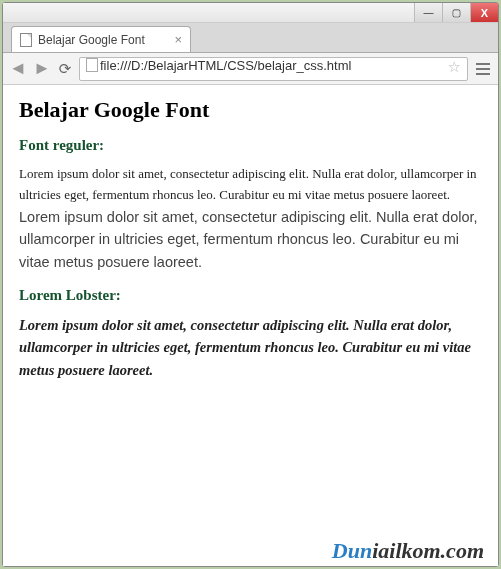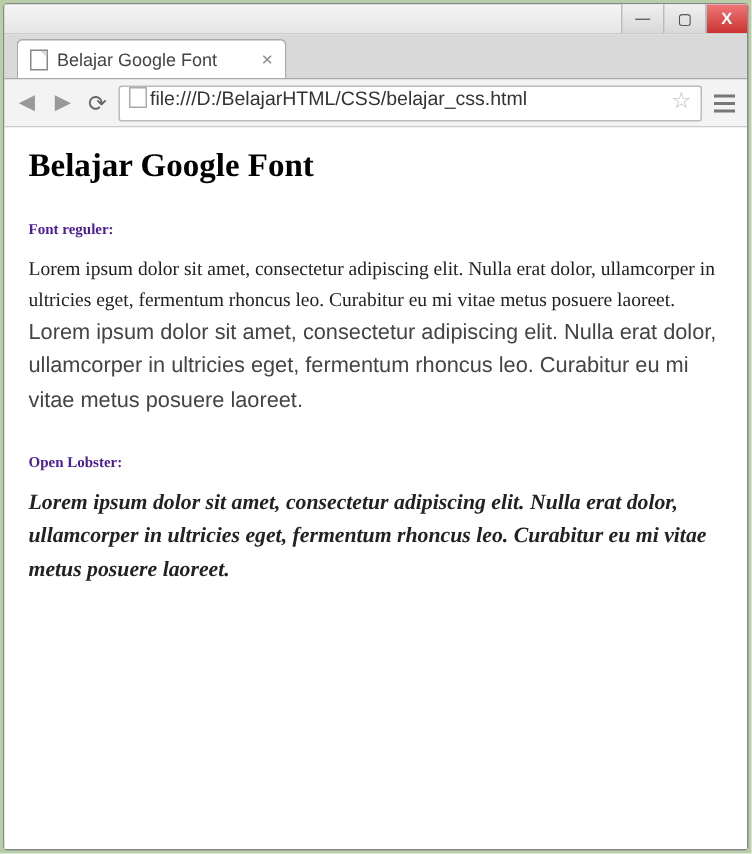--- a/index.html
+++ b/index.html
@@ -146,25 +146,25 @@
 }
 .page h1 {
   font-family: Georgia, "Times New Roman", serif;
   font-size: 22px;
   font-weight: bold;
   color: #000;
   margin-bottom: 14px;
 }
 .page h3 {
   font-family: Georgia, "Times New Roman", serif;
-  font-size: 10px;
+  font-size: 15px;
   font-weight: bold;
-  color: #4c1d95;
+  color: #14532d;
   margin-bottom: 10px;
-  margin-top: 25px;
+  margin-top: 14px;
 }
 .p-reg {
   font-family: Georgia, "Times New Roman", serif;
   font-size: 13px;
   line-height: 1.6;
   color: #222;
 }
 .p-sans {
   font-family: "Segoe UI", Arial, sans-serif;
   font-size: 14.5px;
@@ -226,18 +226,21 @@
   </div>
 
   <div class="page">
     <h1>Belajar Google Font</h1>
 
     <h3>Font reguler:</h3>
     <p class="p-reg">Lorem ipsum dolor sit amet, consectetur adipiscing elit. Nulla erat dolor, ullamcorper in ultricies eget, fermentum rhoncus leo. Curabitur eu mi vitae metus posuere laoreet.</p>
 
     <p class="p-sans">Lorem ipsum dolor sit amet, consectetur adipiscing elit. Nulla erat dolor, ullamcorper in ultricies eget, fermentum rhoncus leo. Curabitur eu mi vitae metus posuere laoreet.</p>
 
-    <h3>Open Lobster:</h3>
+    <h3>Lorem Lobster:</h3>
     <p class="p-lobster">Lorem ipsum dolor sit amet, consectetur adipiscing elit. Nulla erat dolor, ullamcorper in ultricies eget, fermentum rhoncus leo. Curabitur eu mi vitae metus posuere laoreet.</p>
 
+    <div class="watermark">
+      <span class="dun">Dun</span><span class="rest">iailkom.com</span>
+    </div>
   </div>
 
 </div>
 
 </body></html>

